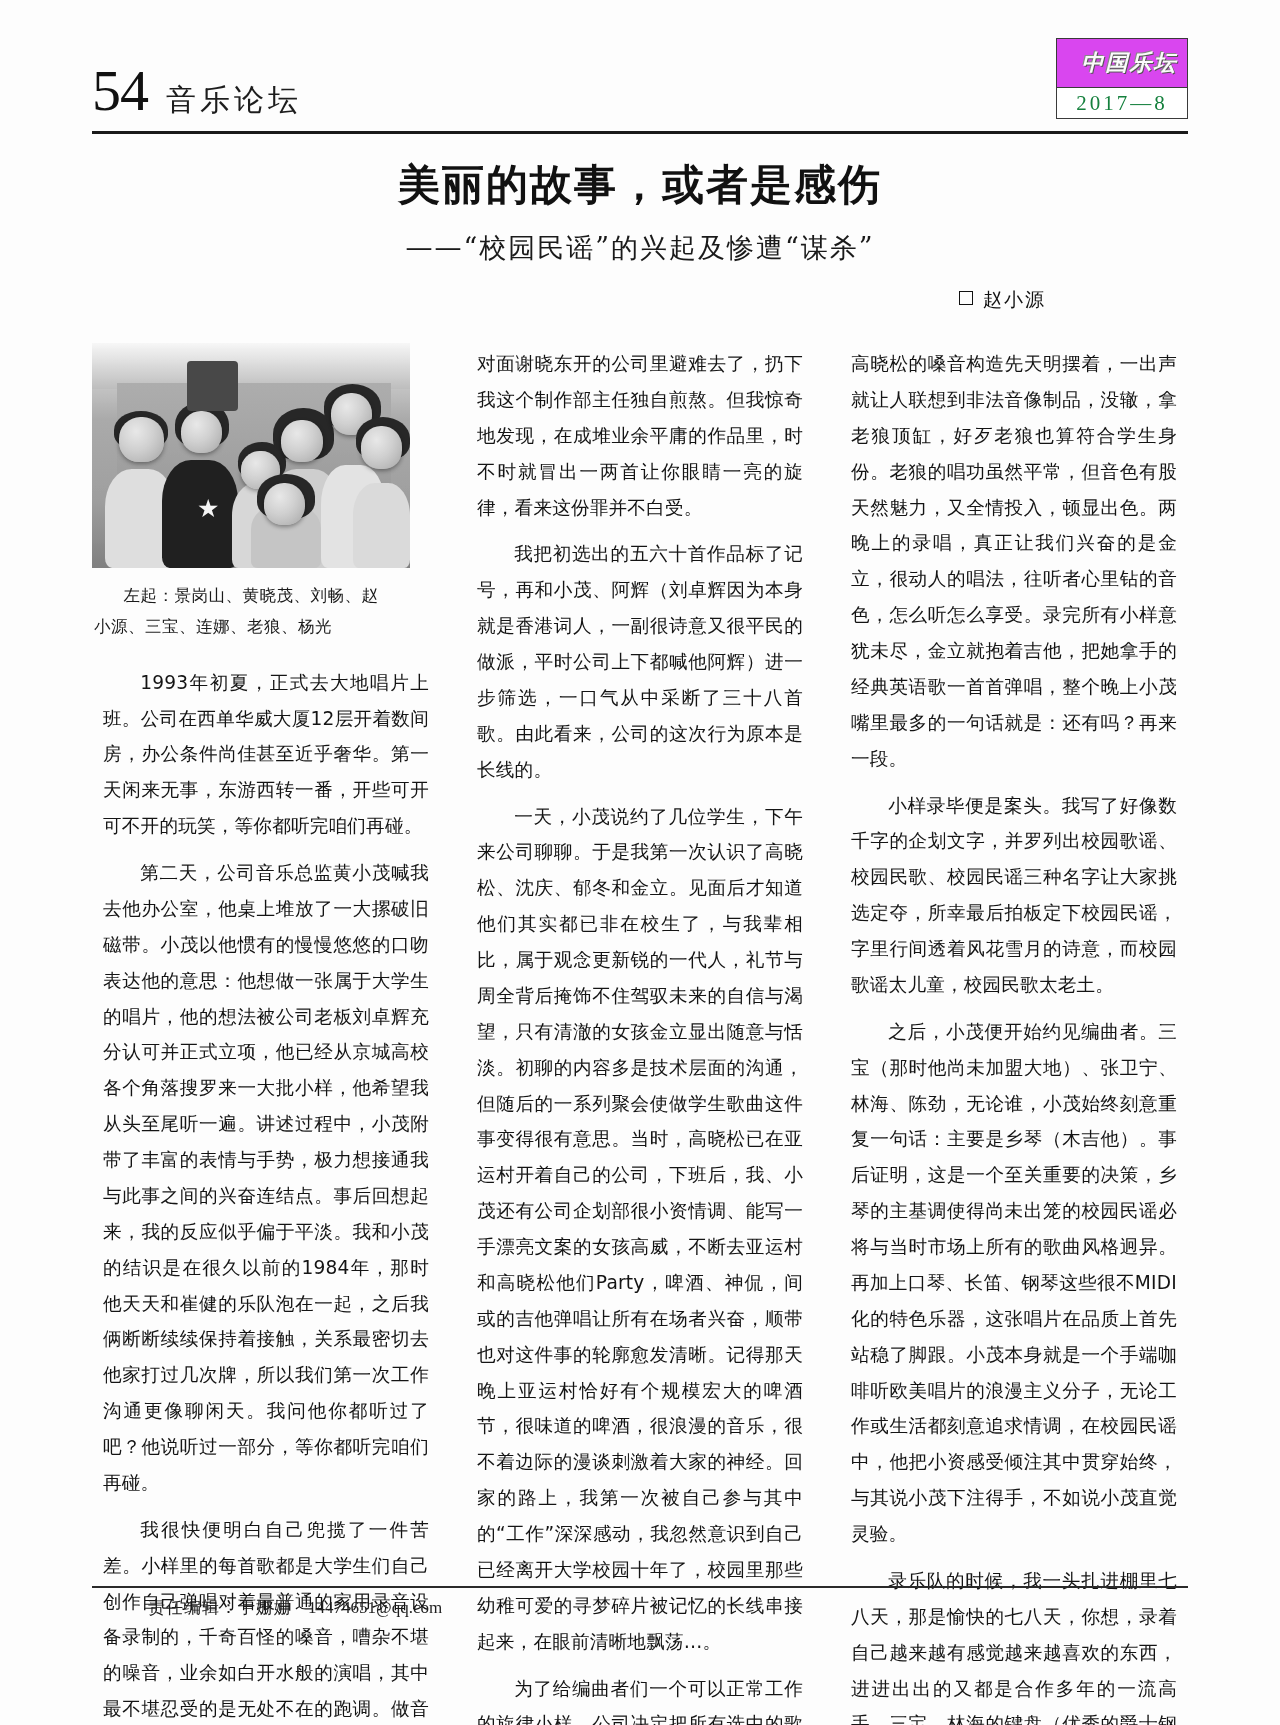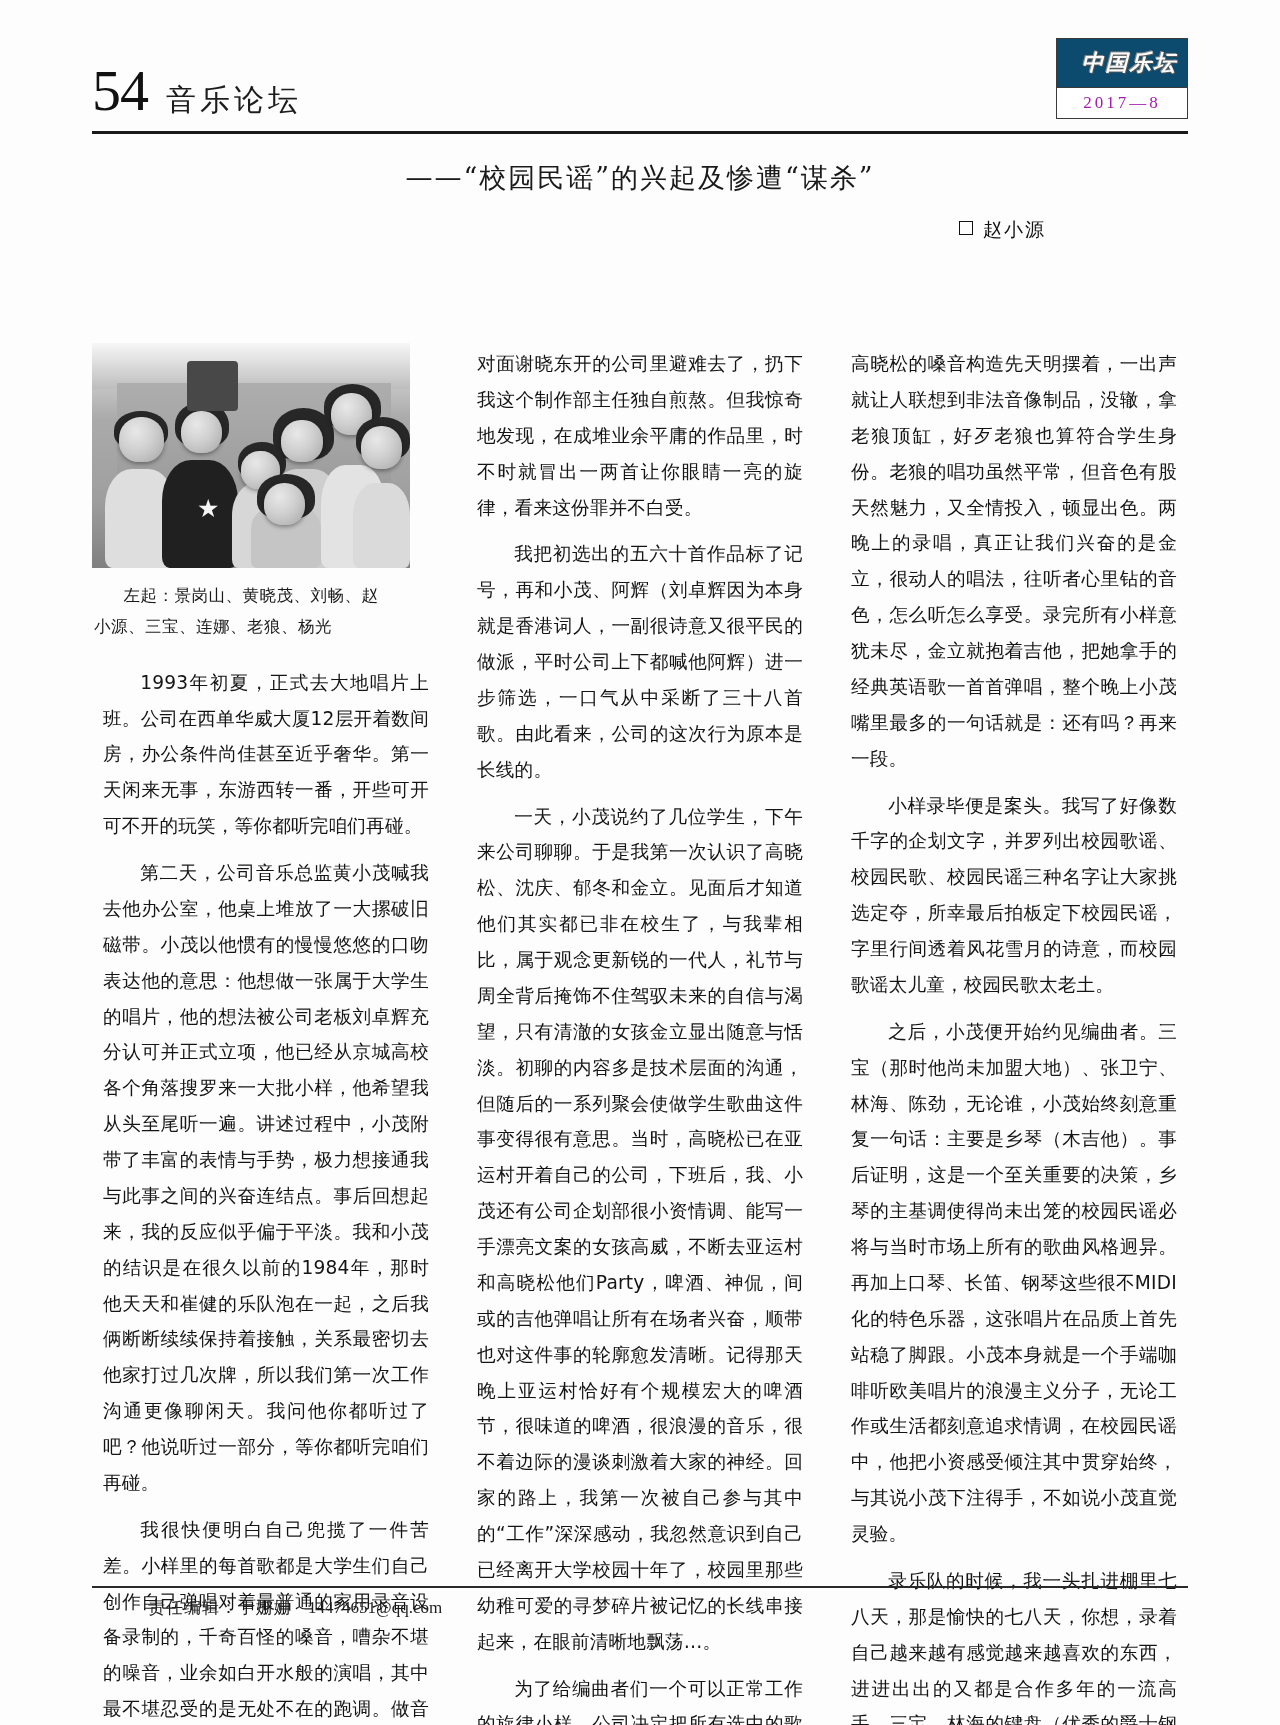--- a/index.html
+++ b/index.html
@@ -49,21 +49,21 @@
     font-family: "DejaVu Sans", sans-serif;
   }
   .masthead {
     position: absolute;
     right: 92px;
     top: 38px;
     width: 132px;
   }
   .masthead-logo {
     border: 1.5px solid #3a3a3a;
-    background: #0c4a6e;
+    background: #d946ef;
     height: 48px;
     display: flex;
     align-items: center;
     justify-content: center;
     letter-spacing: 2px;
     font-size: 22px;
     color: #fbfbfb;
     text-shadow: 1px 1px 0 #555, -1px -1px 0 #888;
     font-family: Liberation Serif, serif;
     font-style: italic;
@@ -72,23 +72,23 @@
     padding-left: 15px;
   }
   .masthead-issue {
     border: 1.5px solid #3a3a3a;
     border-top: none;
     background: #ffffff;
     height: 30px;
     display: flex;
     align-items: center;
     justify-content: center;
-    font-size: 17px;
+    font-size: 21px;
     letter-spacing: 3px;
-    color: #a21caf;
+    color: #15803d;
     font-family: "Liberation Serif", serif;
   }
   .header-rule {
     position: absolute;
     left: 92px;
     right: 92px;
     top: 131px;
     height: 3px;
     background: #1a1a1a;
   }
@@ -249,20 +249,21 @@
       <span class="folio-section">音乐论坛</span>
     </div>
     <div class="masthead">
       <div class="masthead-logo">中国乐坛</div>
       <div class="masthead-issue">2017—8</div>
     </div>
     <div class="header-rule"></div>
   </div>
 
   <div class="title-block">
+    <h1 class="article-title">美丽的故事，或者是感伤</h1>
     <p class="article-subtitle">——“校园民谣”的兴起及惨遭“谋杀”</p>
     <div class="byline">
       <span class="byline-mark"></span><span>赵小源</span>
     </div>
   </div>
 
   <div class="columns">
 
     <div class="col col-1">
       <figure class="figure">

